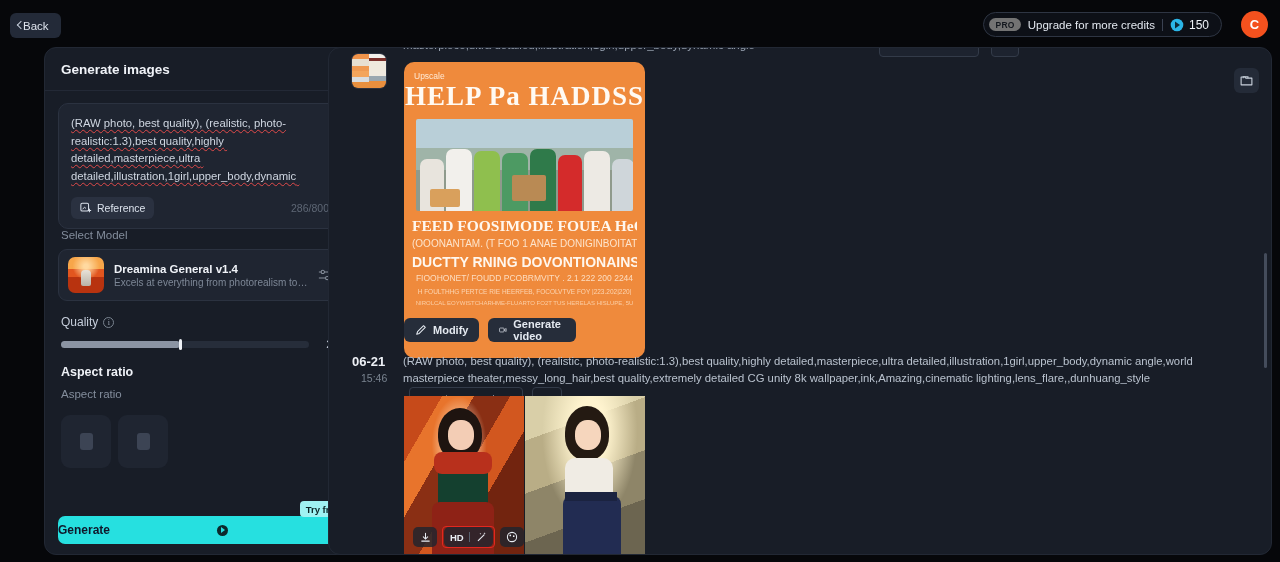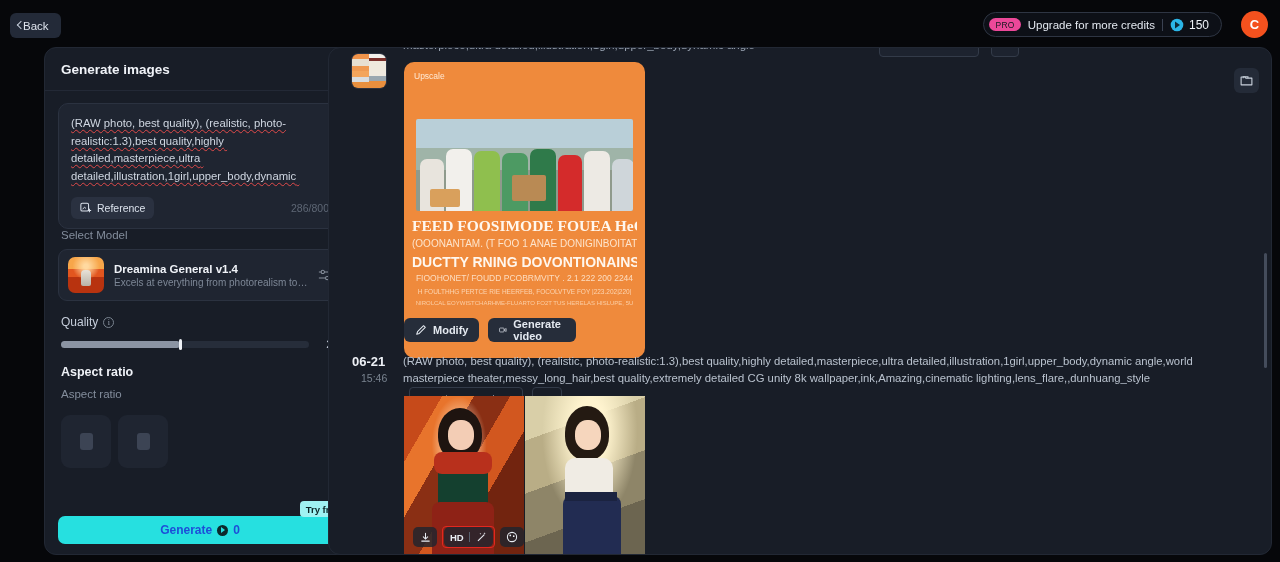--- a/index.html
+++ b/index.html
@@ -32,22 +32,22 @@
     transform: rotate(45deg);
   }
   .upgrade-pill {
     position: absolute; right: 58px; top: 12px;
     height: 25px; padding: 0 12px 0 5px;
     border: 1px solid #2e3543; border-radius: 13px;
     display: flex; align-items: center; gap: 7px;
     background: #0d1017;
   }
   .pro-badge {
-    background: #ec4899; color: #14181f;
-    font-size: 8.5px; font-weight: normal;
+    background: #737373; color: #14181f;
+    font-size: 8.5px; font-weight: bold;
     border-radius: 8px; padding: 2px 6px 1.5px;
     letter-spacing: .3px;
   }
   .upgrade-text { font-size: 11.5px; color: #e2e7ef; }
   .pill-div { width: 1px; height: 12px; background: #3a4252; }
   .credit-wrap { display: flex; align-items: center; gap: 5px; }
   .credit-num { font-size: 12px; color: #eef2f7; }
   .avatar {
     position: absolute; right: 12px; top: 11px;
     width: 27px; height: 27px; border-radius: 50%;
@@ -168,22 +168,22 @@
   }
   .ratio-tile.sel { border-color: #5d6675; background: #232a36; }
   .rshape { background: #3c4454; border-radius: 3px; }
   .ratio-tile.sel .rshape { background: transparent; border: 1.6px solid #eef1f6; }
   .rlabel { font-size: 10.5px; color: #c3cbd8; font-weight: bold; }
   .ratio-tile.sel .rlabel { color: #f3f6fa; }
 
   .gen-wrap { position: absolute; left: 13px; right: 13px; bottom: 10px; }
   .gen-btn {
     height: 28px; background: #26e0e0; border-radius: 7px;
-    display: flex; align-items: center; justify-content: center; gap: 5px;
-    color: #1d4ed8; font-size: 12px; font-weight: bold; cursor: pointer;
+    display: flex; align-items: center; justify-content: space-between; gap: 5px;
+    color: #0f172a; font-size: 12px; font-weight: bold; cursor: pointer;
   }
   .coin {
     width: 11px; height: 11px; border-radius: 50%;
     background: #0c2a2c; position: relative;
   }
   .coin::after {
     content: ""; position: absolute; left: 3.5px; top: 2.5px;
     border-left: 4px solid #26e0e0; border-top: 3px solid transparent;
     border-bottom: 3px solid transparent;
   }
@@ -450,20 +450,21 @@
     <div class="entry">
       <div class="thumb-strip">
         <div class="tq a"></div>
         <div class="tq b"></div>
         <div class="tq c"></div>
         <div class="tq d"></div>
       </div>
 
       <div class="poster">
         <div class="poster-upscale">Upscale</div>
+        <div class="poster-title">HELP Pa HADDSS</div>
         <div class="poster-photo">
           <div class="ppl" style="left:4px;width:24px;height:52px;background:#e8e4dd"></div>
           <div class="ppl" style="left:30px;width:26px;height:62px;background:#f2f0ec"></div>
           <div class="ppl" style="left:58px;width:26px;height:60px;background:#8fbf4e"></div>
           <div class="ppl" style="left:86px;width:26px;height:58px;background:#4d9a63"></div>
           <div class="ppl" style="left:114px;width:26px;height:62px;background:#2f7a4a"></div>
           <div class="ppl" style="left:142px;width:24px;height:56px;background:#d42b2b"></div>
           <div class="ppl" style="left:168px;width:26px;height:60px;background:#edeae4"></div>
           <div class="ppl" style="left:196px;width:22px;height:52px;background:#cfd6da"></div>
           <div class="ppl" style="left:96px;bottom:10px;width:34px;height:26px;background:#b98a54;border-radius:2px"></div>

